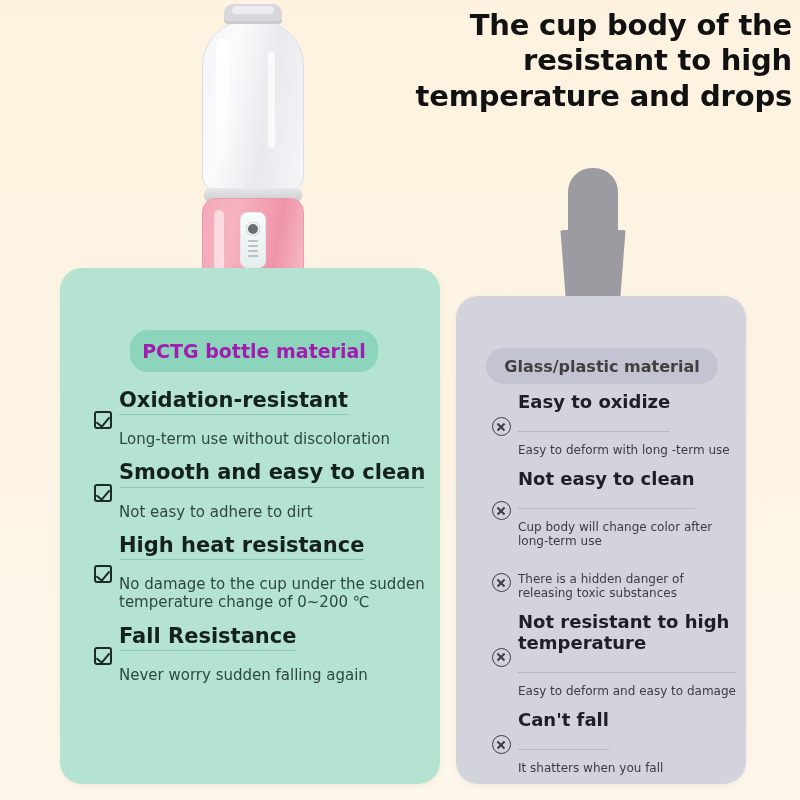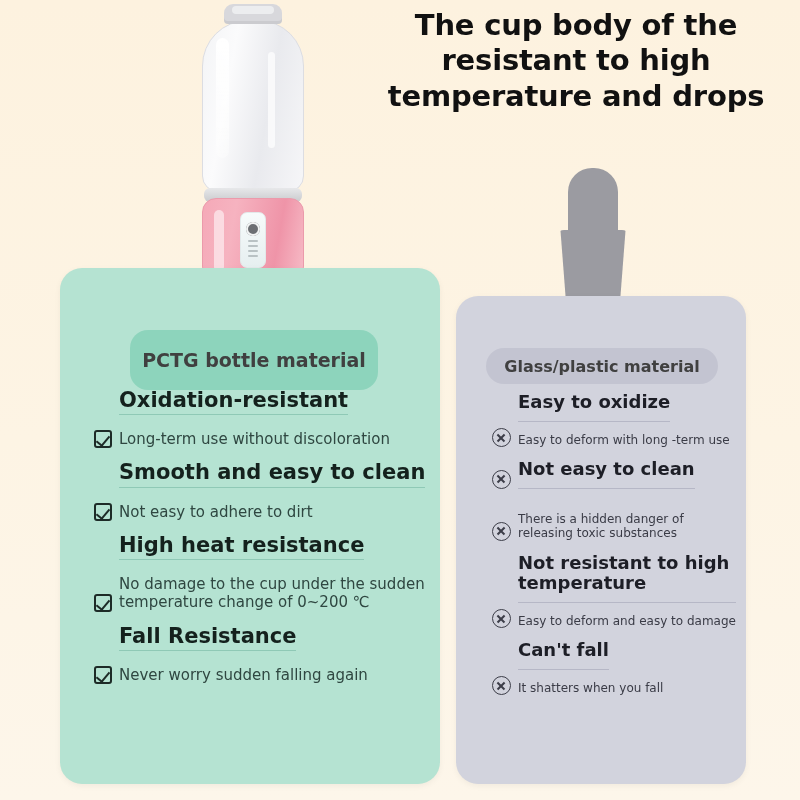--- a/index.html
+++ b/index.html
@@ -24,21 +24,21 @@
     position: absolute;
     left: 360px; top: 8px;
     width: 432px;
     text-align: center;
     color: #111;
     font-size: 29px;
     line-height: 1.22;
     font-weight: 700;
     letter-spacing: -0.2px;
   }
-  .headline .l { display: block; }
+  .headline .l { display: block; text-align: right; }
 
   
   .product {
     position: absolute;
     left: 186px; top: 4px;
     width: 134px; height: 290px;
   }
   .p-lid {
     position: absolute; left: 38px; top: 0px;
     width: 58px; height: 20px;
@@ -155,23 +155,23 @@
   .pill {
     position: absolute;
     border-radius: 18px;
     display: flex;
     align-items: center;
     justify-content: center;
     font-weight: 600;
   }
   .pill-good {
     left: 130px; top: 330px;
-    width: 248px; height: 60px;
+    width: 248px; height: 42px;
     background: #8dd4bc;
-    color: #404040;
+    color: #a21caf;
     font-size: 19px;
   }
   .pill-bad {
     left: 486px; top: 348px;
     width: 232px; height: 36px;
     background: #c3c4d1;
     color: #404040;
     font-size: 16px;
   }
 
@@ -181,21 +181,21 @@
     left: 94px; top: 388px;
     width: 336px;
   }
   .list-bad {
     position: absolute;
     left: 492px; top: 392px;
     width: 244px;
   }
   .row {
     display: flex;
-    align-items: flex-end;
+    align-items: center;
     margin-bottom: 12px;
   }
   .mark {
     flex: 0 0 auto;
     margin-right: 7px;
     line-height: 1;
   }
   .mark-check {
     width: 18px; height: 18px;
     border: 2px solid #1d2b27;
@@ -244,21 +244,21 @@
     color: #2f4741;
     line-height: 1.22;
     margin-top: 15px;
   }
   .t-bad {
     font-size: 18px;
     font-weight: 600;
     color: #1d1e26;
     line-height: 1.15;
     border-bottom: 1px solid #b6b7c6;
-    padding-bottom: 8px;
+    padding-bottom: 18px;
     display: inline-block;
   }
   .s-bad {
     font-size: 12px;
     color: #3a3b46;
     line-height: 1.2;
     margin-top: 11px;
   }
 </style>
 </head>
@@ -346,20 +346,21 @@
       <div class="txt">
         <div class="t-bad">Easy to oxidize</div>
         <div class="s-bad">Easy to deform with long -term use</div>
       </div>
     </div>
 
     <div class="row">
       <div class="mark mark-x"></div>
       <div class="txt">
         <div class="t-bad">Not easy to clean</div>
+        <div class="s-bad">Cup body will change color after long-term use</div>
       </div>
     </div>
 
     <div class="row">
       <div class="mark mark-x"></div>
       <div class="txt">
         <div class="s-bad">There is a hidden danger of releasing toxic substances</div>
       </div>
     </div>
 

